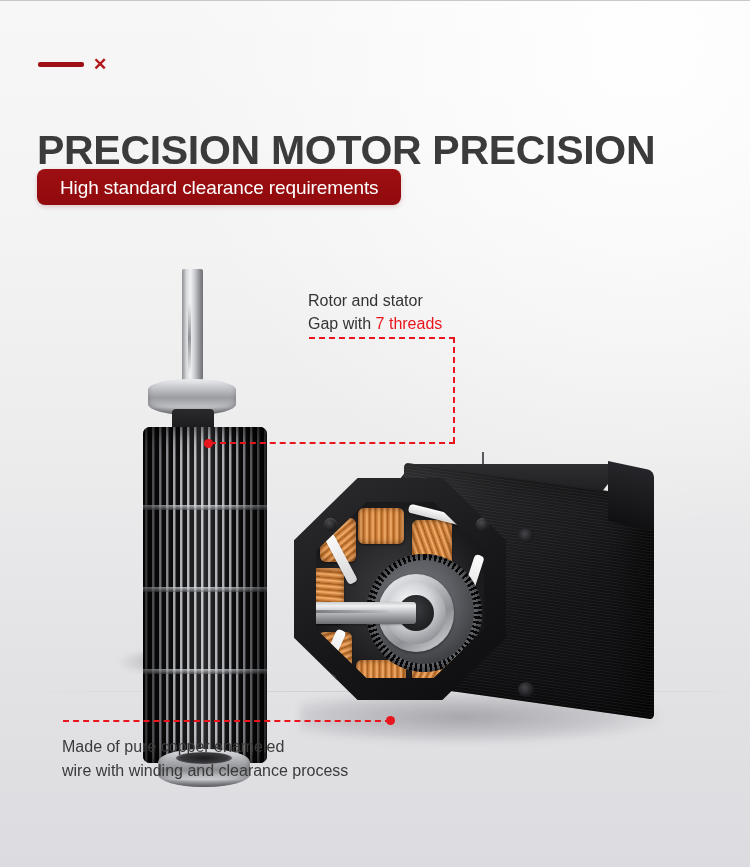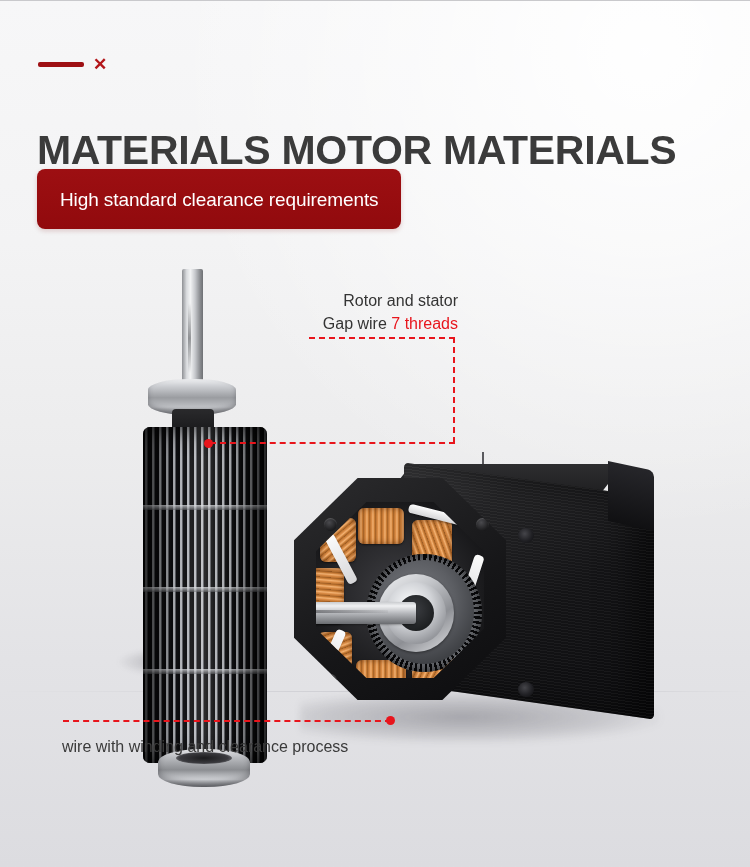--- a/index.html
+++ b/index.html
@@ -53,21 +53,21 @@
     letter-spacing: -0.3px;
     line-height: 46px;
     white-space: nowrap;
     font-stretch: condensed;
   }
 
   .badge {
     position: absolute;
     left: 37px;
     top: 168px;
-    height: 60px;
+    height: 36px;
     padding: 0 22px 0 23px;
     display: flex;
     align-items: center;
     background: #990c0f;
     background: linear-gradient(to bottom, #9d0f12 0%, #910a0d 100%);
     border-radius: 8px;
     box-shadow: 0 2px 5px rgba(120,10,12,0.18);
   }
   .badge-text {
     color: #ffffff;
@@ -81,21 +81,21 @@
   .anno {
     position: absolute;
     color: #343434;
     font-size: 16px;
     line-height: 23px;
     white-space: nowrap;
   }
   .anno-gap {
     left: 308px;
     top: 288px;
-    text-align: right;
+    text-align: left;
     width: 150px;
   }
   .anno-hl { color: #e8151c; }
 
   .anno-wire {
     left: 62px;
     top: 734px;
     line-height: 24px;
     color: #3a3a3a;
   }
@@ -343,21 +343,21 @@
 </head>
 <body>
 
 <div class="page">
 
   <div class="accent-row">
     <span class="accent-bar"></span>
     <span class="accent-x">✕</span>
   </div>
 
-  <h1 class="page-title">MATERIALS MOTOR MATERIALS</h1>
+  <h1 class="page-title">PRECISION MOTOR PRECISION</h1>
 
   <div class="badge">
     <span class="badge-text">High standard clearance requirements</span>
   </div>
 
   <div class="photo">
 
     <div class="floor-edge"></div>
     <div class="shadow-rotor"></div>
     <div class="shadow-motor"></div>
@@ -414,26 +414,27 @@
         <div class="screw s1"></div>
         <div class="screw s2"></div>
         <div class="screw s3"></div>
         <div class="screw s4"></div>
       </div>
     </div>
   </div>
 
   <div class="anno anno-gap">
     <div>Rotor and stator</div>
-    <div><span>Gap wire </span><span class="anno-hl">7 threads</span></div>
+    <div><span>Gap with </span><span class="anno-hl">7 threads</span></div>
   </div>
   <div class="dash-h cal-top"></div>
   <div class="dash-v cal-right"></div>
   <div class="dash-h cal-bot"></div>
   <div class="dot cal-dot"></div>
 
   <div class="dash-h wire-line"></div>
   <div class="dot wire-dot"></div>
   <div class="anno anno-wire">
+    <div>Made of pure copper enameled</div>
     <div>wire with winding and clearance process</div>
   </div>
 
 </div>
 
 </body></html>

